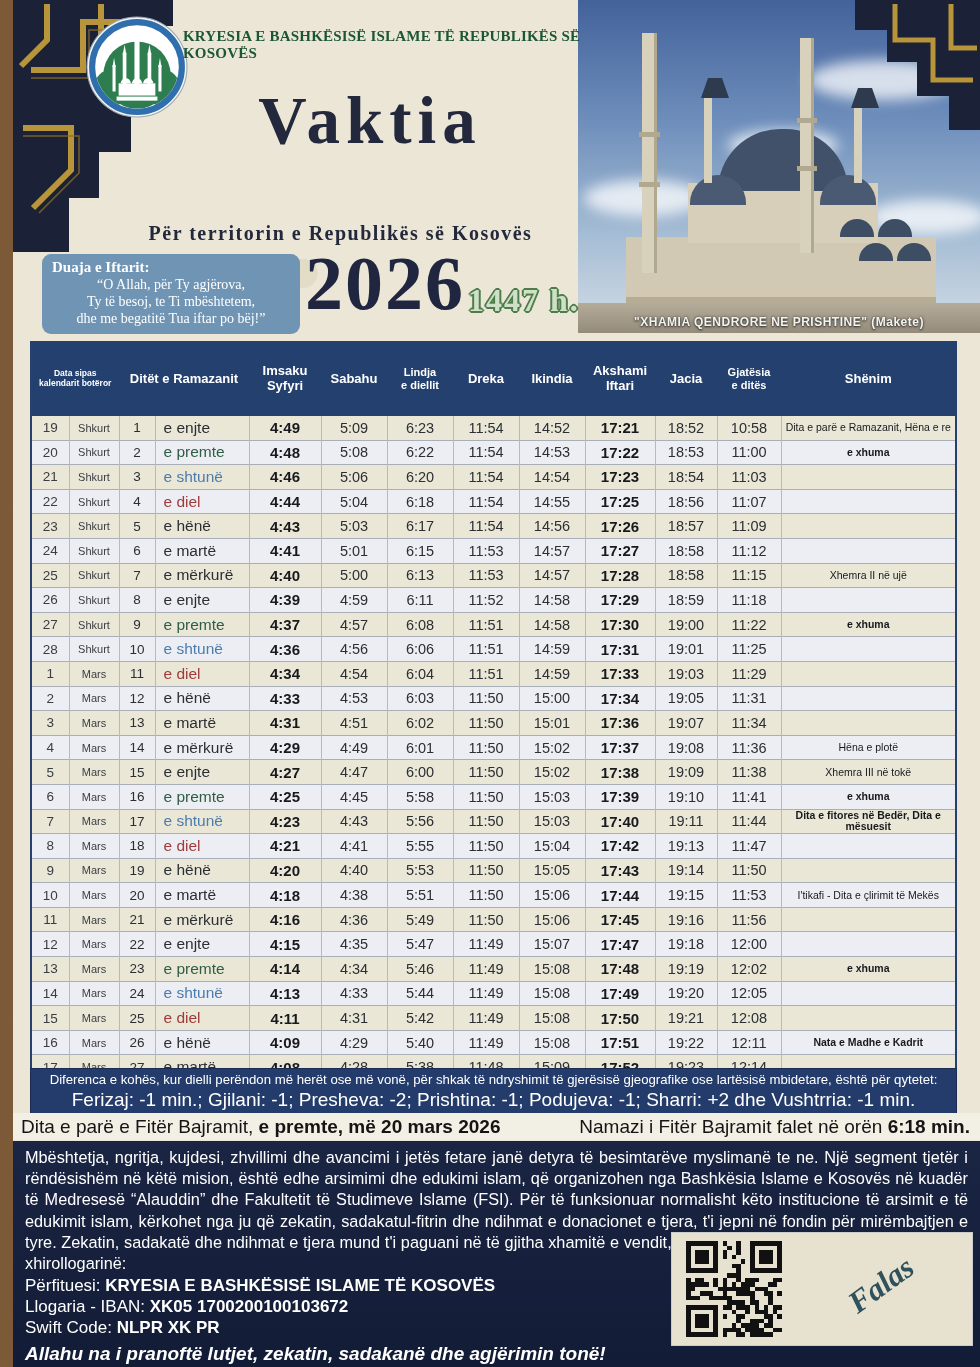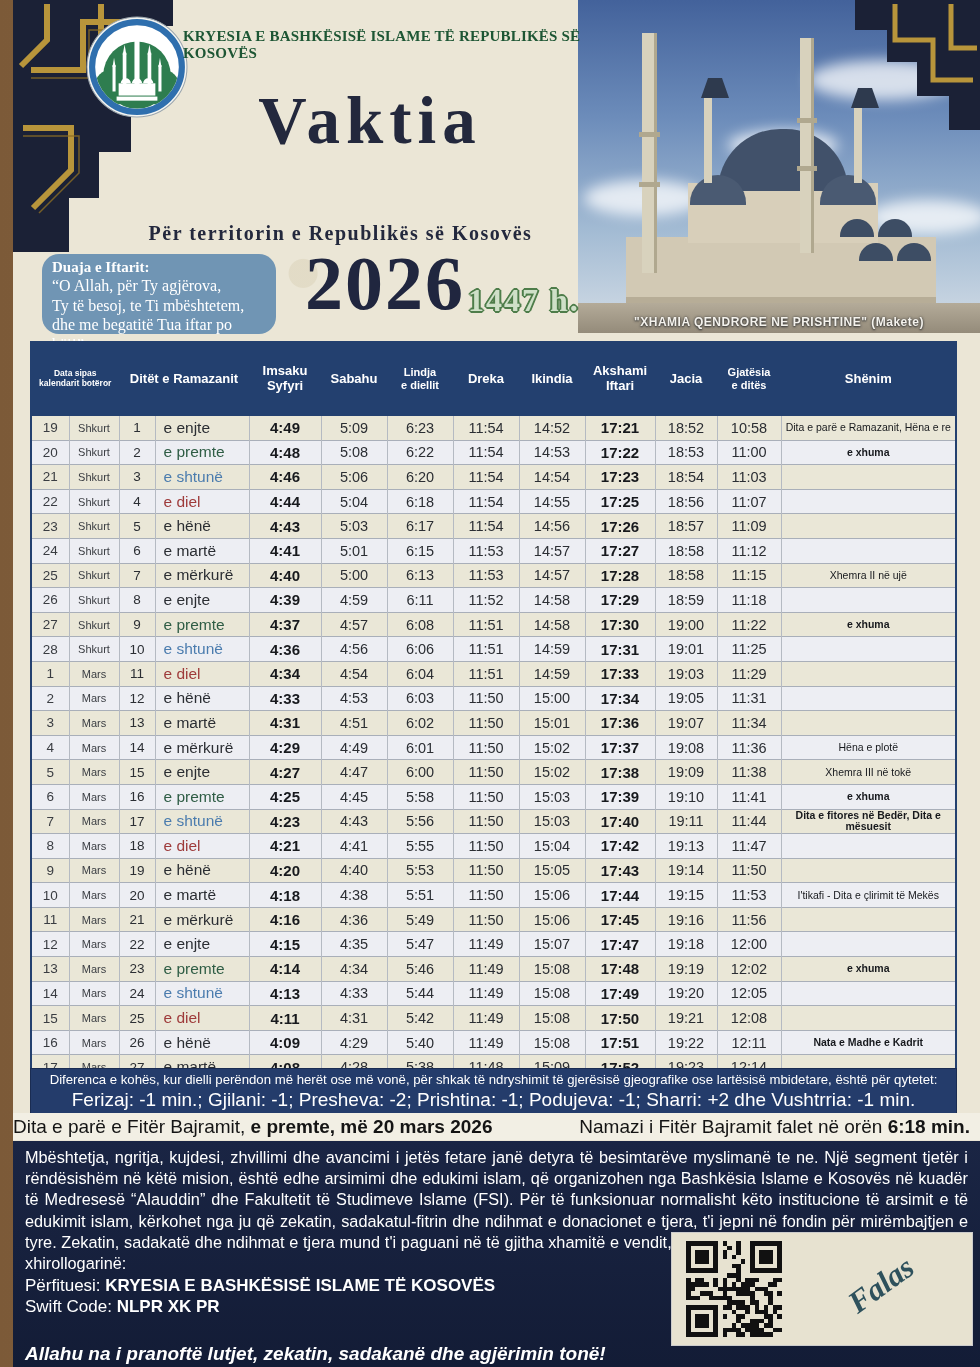--- a/index.html
+++ b/index.html
@@ -22,24 +22,24 @@
   
   .org-name{left:183px;top:28px;width:400px;font-family:"Liberation Serif",serif;
     font-weight:bold;font-size:15px;line-height:1.15;color:#1d5634;letter-spacing:.2px;}
   .title1{left:150px;top:82px;width:440px;text-align:center;font-family:"Liberation Serif",serif;
     font-weight:bold;font-size:67px;letter-spacing:6px;color:#23283d;}
   .title2{left:100px;top:150px;width:500px;text-align:center;font-family:"Liberation Serif",serif;
     font-weight:bold;font-size:62px;letter-spacing:3px;color:#23283d;}
   .subtitle{left:88px;top:222px;width:505px;text-align:center;font-family:"Liberation Serif",serif;
     font-weight:bold;font-size:20px;letter-spacing:1.5px;color:#23283d;}
 
-  .duaja{left:42px;top:254px;width:234px;height:80px;background:#7095b4;border-radius:17px;
+  .duaja{left:42px;top:254px;width:258px;height:80px;background:#7095b4;border-radius:9px;
     padding:5px 10px;box-sizing:border-box;color:#fff;font-family:"Liberation Serif",serif;}
   .duaja .d-title{font-weight:bold;font-size:15px;}
-  .duaja .d-line{font-size:16px;line-height:1.22;}
+  .duaja .d-line{font-size:14px;line-height:1.22;text-align:center;}
 
   .year{left:296px;top:240px;width:178px;text-align:center;font-family:"Liberation Serif",serif;
     font-weight:bold;font-size:76px;letter-spacing:2px;color:#20263f;}
   .hijri{left:468px;top:282px;font-family:"Liberation Serif",serif;font-weight:bold;font-size:32px;
     color:#cfe0c8;text-shadow:-2px 0 #4e7d4a,2px 0 #4e7d4a,0 -2px #4e7d4a,0 2px #4e7d4a,
     -1px -1px #4e7d4a,1px 1px #4e7d4a,-1px 1px #4e7d4a,1px -1px #4e7d4a;letter-spacing:2px;}
 
   
   .photo{left:578px;top:0;width:402px;height:333px;overflow:hidden;
     background:linear-gradient(180deg,#43629b 0%,#6c8cba 35%,#a4bcd4 70%,#d4dde6 100%);}
@@ -69,21 +69,21 @@
   .th-big{font-size:13px;}
 
   .time-note{left:30px;top:1068px;width:925px;height:44px;background:#243c6b;color:#fff;
     text-align:center;display:flex;flex-direction:column;justify-content:center;gap:2px;
     border:1px solid #1a2c52;}
   .time-note .tn1{font-size:13.2px;}
   .time-note .tn2{font-size:19px;}
 
   .bajram{left:13px;top:1113px;width:967px;height:27px;background:#f2efe4;color:#141414;
     display:flex;align-items:center;font-size:19px;}
-  .bajram .left{margin-left:0;}
+  .bajram .left{margin-left:8px;}
   .bajram .right{margin-left:auto;margin-right:10px;}
   .bajram b{font-weight:bold;}
 
   .footer{left:13px;top:1141px;width:967px;height:226px;background:linear-gradient(180deg,#1a2544,#131c36);
     color:#fff;box-sizing:border-box;padding:6px 12px 0 12px;}
   .footer .para{font-size:16.3px;line-height:1.30;text-align:justify;}
   .bank{margin-top:2px;font-size:17px;line-height:1.22;}
   .bank .val{font-weight:bold;}
   .closing{position:absolute;left:12px;bottom:2px;font-style:italic;font-weight:bold;font-size:19px;color:#fff;}
 
@@ -677,20 +677,21 @@
 
   <div class="abs bajram">
     <div class="left"><span>Dita e parë e Fitër Bajramit, </span><b>e premte, më 20 mars 2026</b></div>
     <div class="right"><span>Namazi i Fitër Bajramit falet në orën </span><b>6:18 min.</b></div>
   </div>
 
   <div class="abs footer">
     <div class="para">Mbështetja, ngritja, kujdesi, zhvillimi dhe avancimi i jetës fetare janë detyra të besimtarëve myslimanë te ne. Një segment tjetër i rëndësishëm në këtë mision, është edhe arsimimi dhe edukimi islam, që organizohen nga Bashkësia Islame e Kosovës në kuadër të Medresesë “Alauddin” dhe Fakultetit të Studimeve Islame (FSI). Për të funksionuar normalisht këto institucione të arsimit e të edukimit islam, kërkohet nga ju që zekatin, sadakatul-fitrin dhe ndihmat e donacionet e tjera, t'i jepni në fondin për mirëmbajtjen e tyre. Zekatin, sadakatë dhe ndihmat e tjera mund t'i paguani në të gjitha xhamitë e vendit, Këshillat e Bashkësisë Islame, si dhe në xhirollogarinë:</div>
     <div class="bank">
       <div><span>Përfituesi: </span><span class="val">KRYESIA E BASHKËSISË ISLAME TË KOSOVËS</span></div>
+      <div><span>Llogaria - IBAN: </span><span class="val">XK05 1700200100103672</span></div>
       <div><span>Swift Code: </span><span class="val">NLPR XK PR</span></div>
     </div>
     <div class="qr-panel">
       <svg id="qr" width="96" height="96" viewBox="0 0 21 21" shape-rendering="crispEdges">
           <rect x="0" y="0" width="21" height="21" fill="#e7e2d0"></rect>
           <rect x="0" y="0" width="7" height="7" fill="#111"></rect>
           <rect x="1" y="1" width="5" height="5" fill="#e7e2d0"></rect>
           <rect x="2" y="2" width="3" height="3" fill="#111"></rect>
           <rect x="14" y="0" width="7" height="7" fill="#111"></rect>
           <rect x="15" y="1" width="5" height="5" fill="#e7e2d0"></rect>

